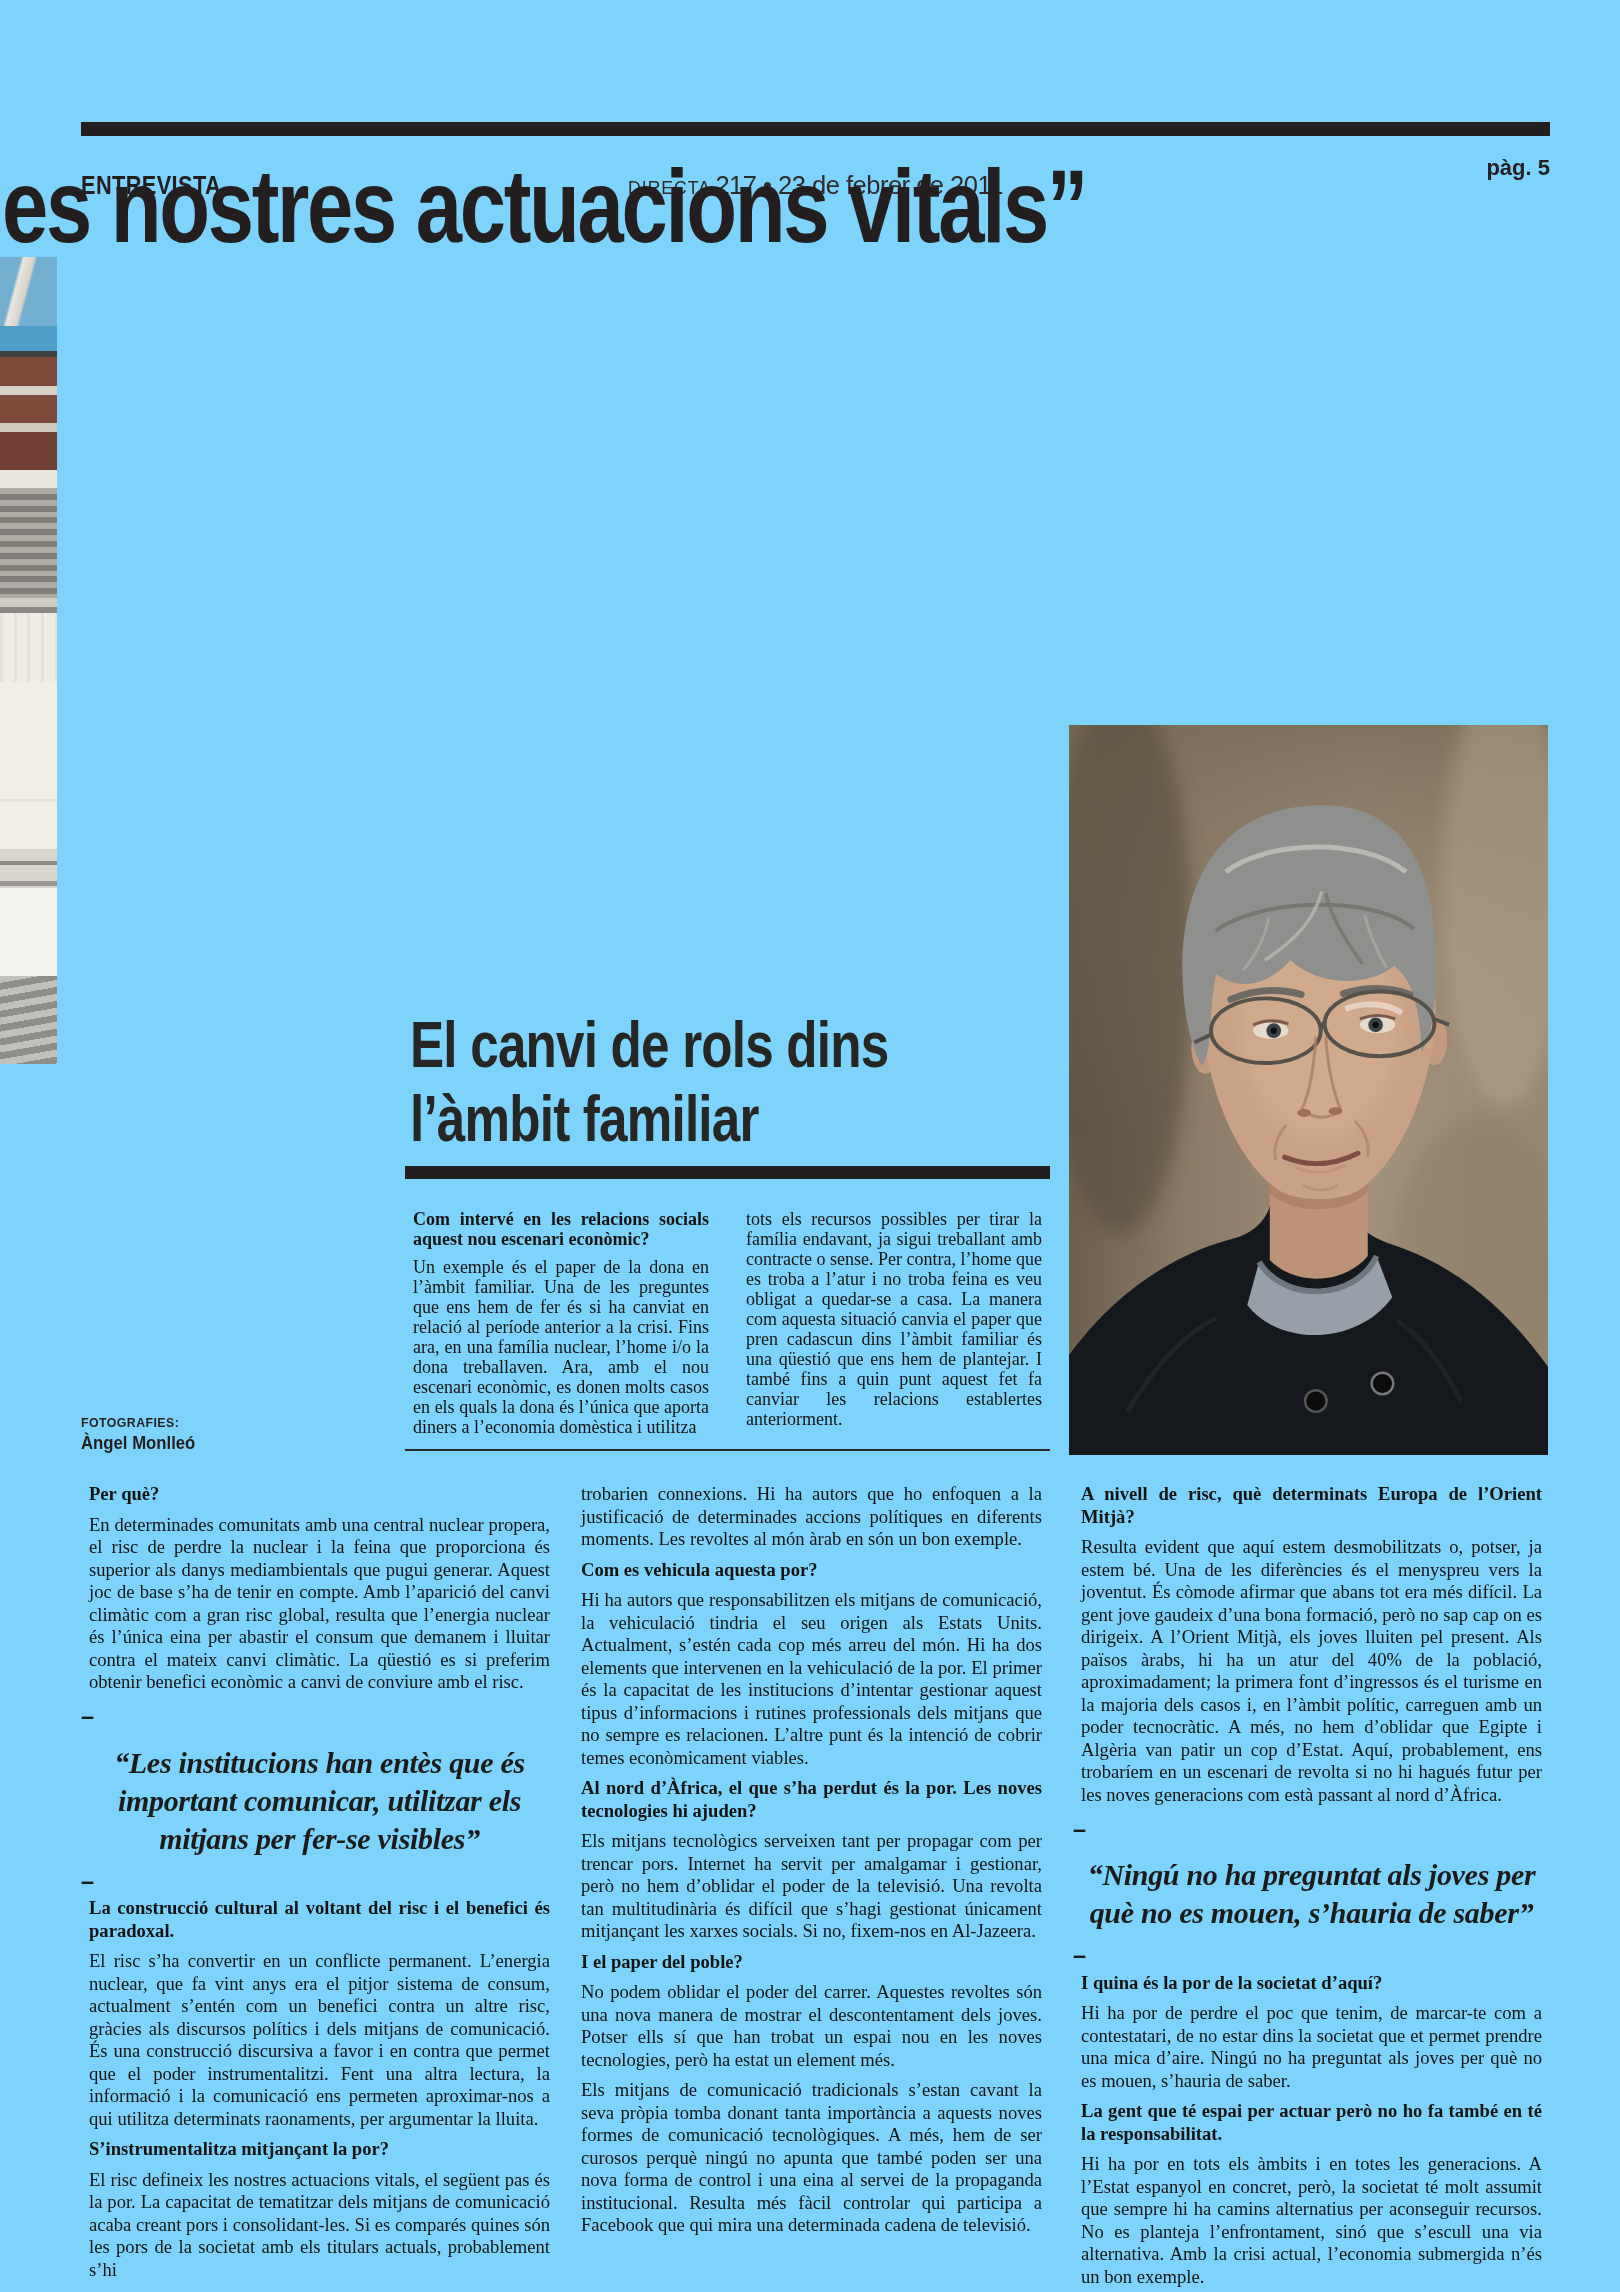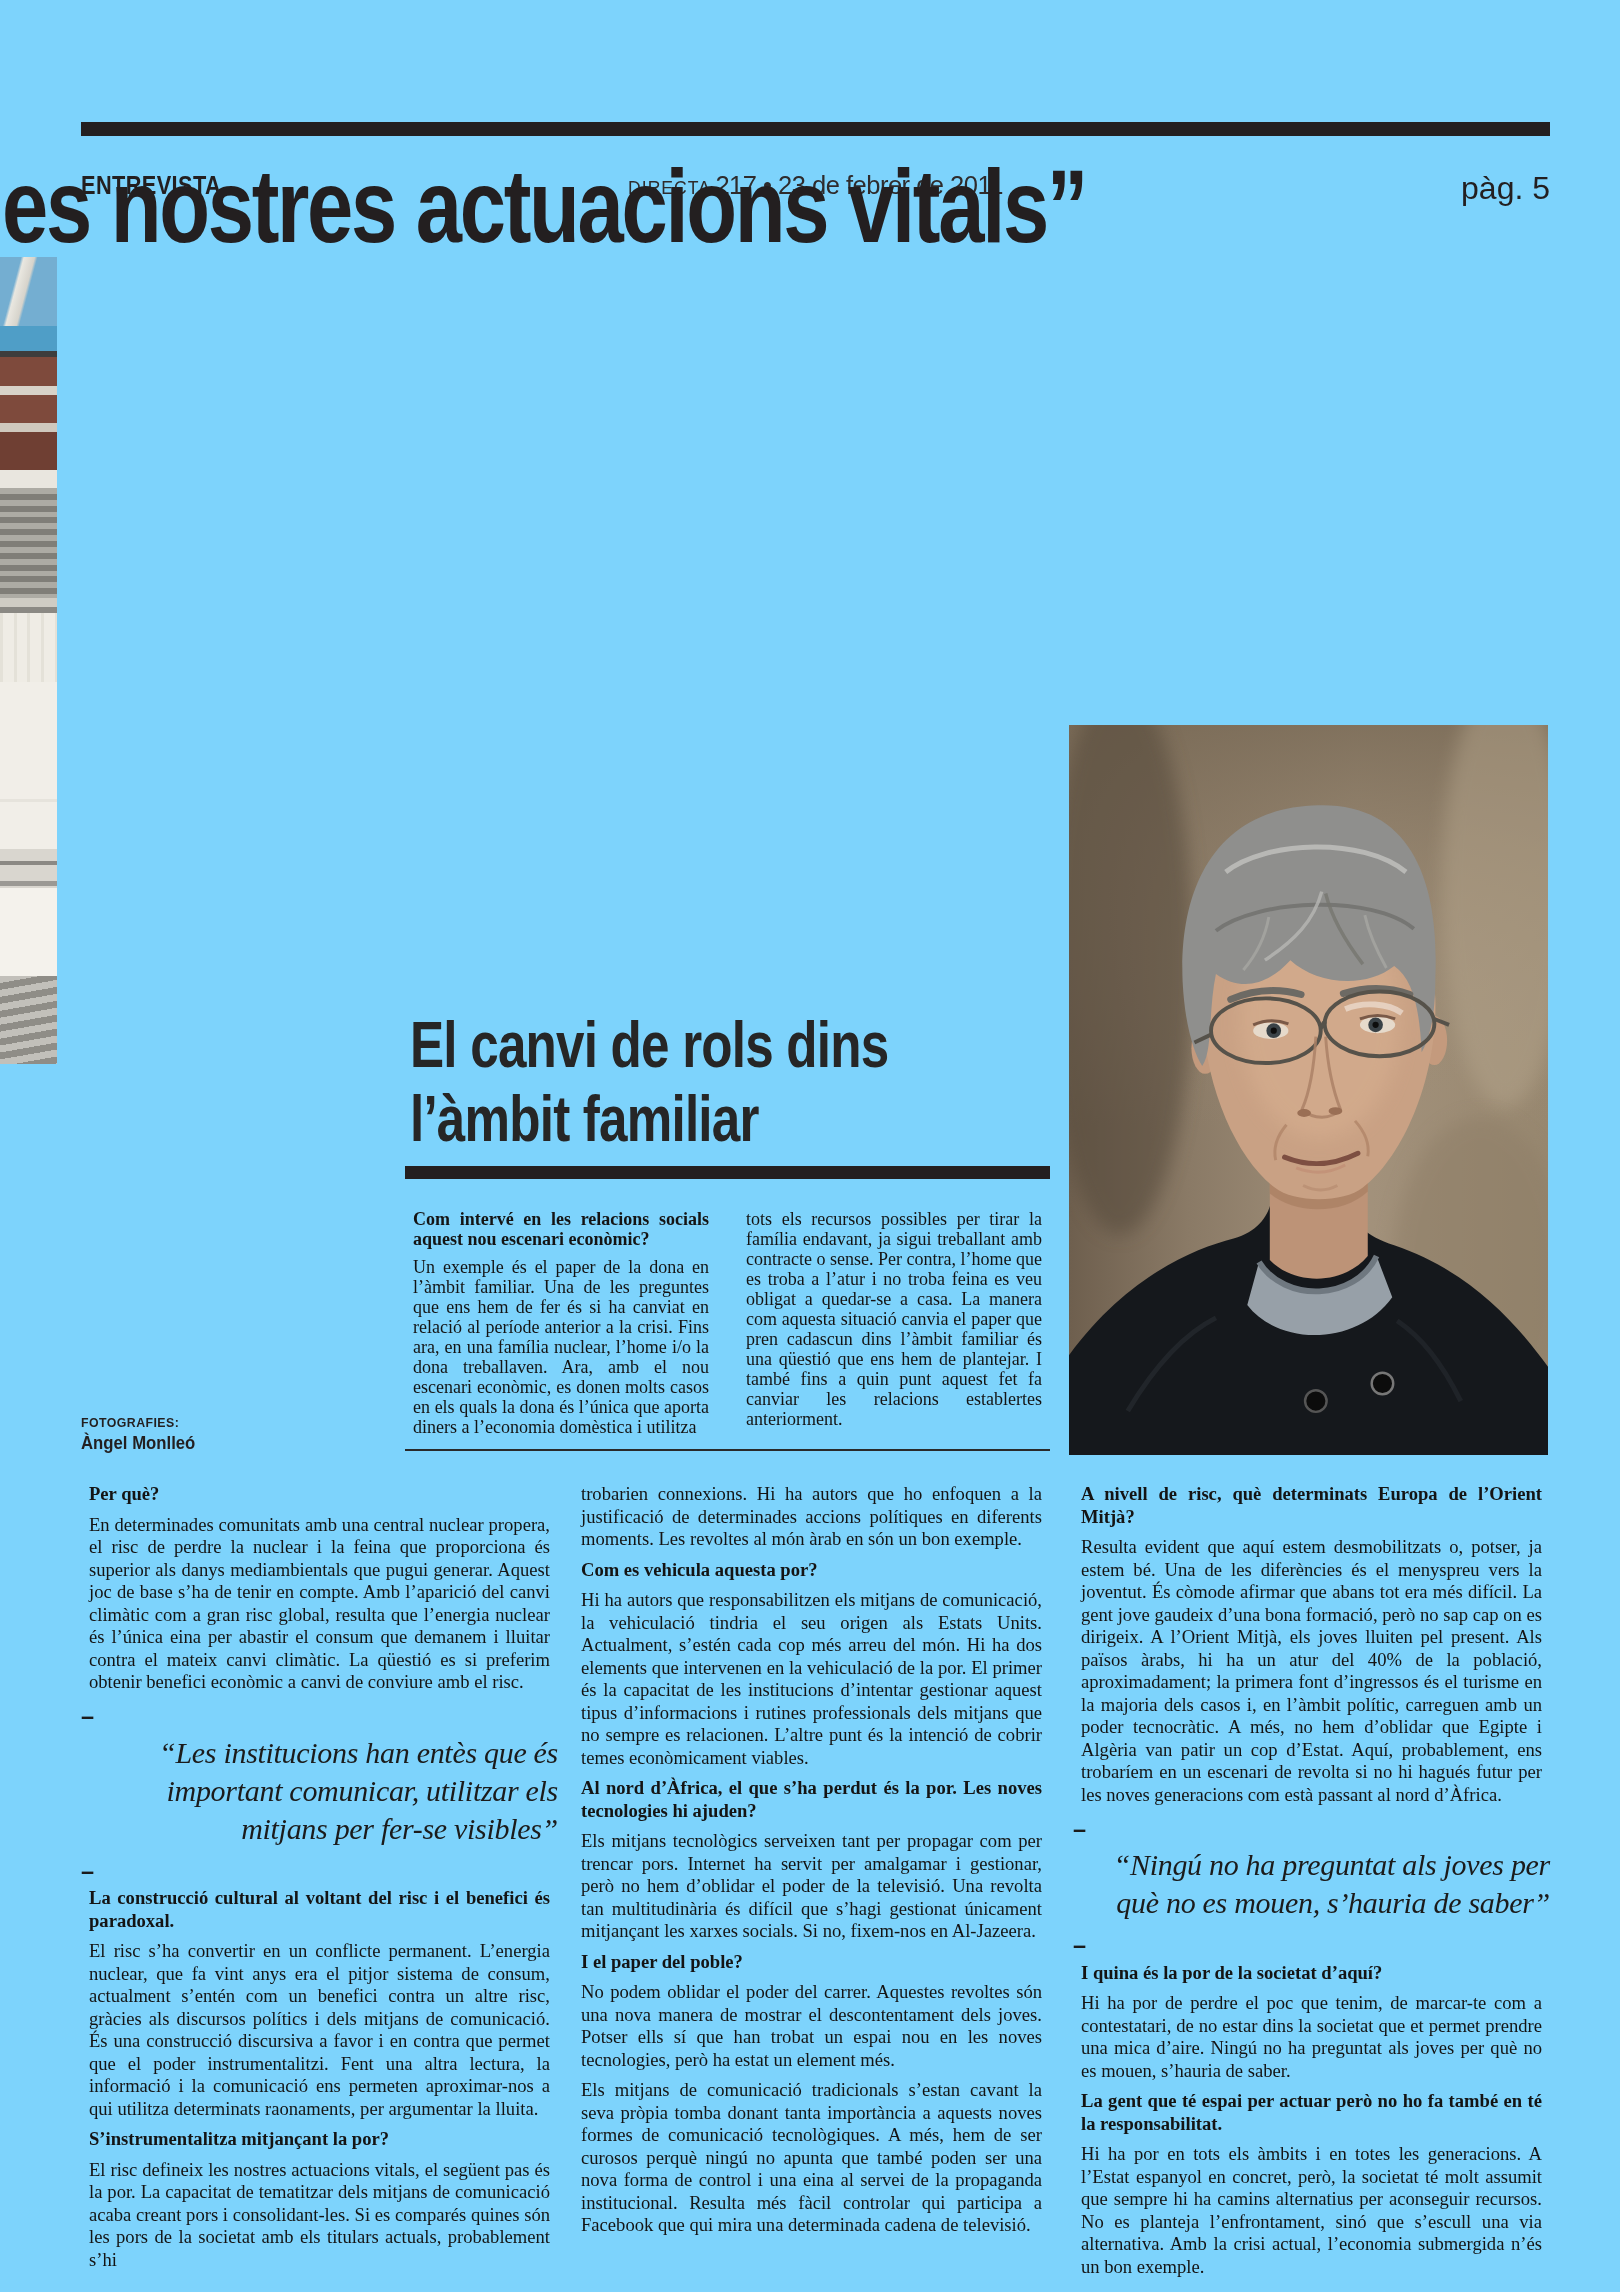--- a/index.html
+++ b/index.html
@@ -10,22 +10,22 @@
   }
   .abs{position:absolute;}
   
   #top-bar{left:81px;top:122px;width:1469px;height:13.7px;background:#231f20;}
   .hdr-sans{font-family:"Liberation Sans","DejaVu Sans",sans-serif;color:#231f20;}
   #section-label{left:81px;top:170px;font-size:26.5px;font-weight:700;
     transform:scaleX(.82);transform-origin:0 0;letter-spacing:0.5px;}
   #issue-info{left:81px;top:171px;width:1469px;text-align:center;color:#2e2b2c;}
   #issue-info .lbl{font-size:17.6px;letter-spacing:1px;}
   #issue-info .dat{font-size:25.5px;letter-spacing:-0.5px;}
-  #page-number{left:81px;top:170px;width:1469px;text-align:right;
-    font-size:32px;font-weight:400;}
+  #page-number{left:81px;top:155px;width:1469px;text-align:right;
+    font-size:22px;font-weight:700;}
   
   #headline{left:2px;top:149px;width:2156px;font-family:"Liberation Sans","DejaVu Sans",sans-serif;
     font-size:104px;font-weight:700;letter-spacing:-2.9px;line-height:1.1;color:#231f20;
     transform:scaleX(.80);transform-origin:0 0;white-space:nowrap;}
   
   #left-strip{left:0;top:257px;width:57px;height:807px;overflow:hidden;}
   #left-strip .band{width:100%;}
   .b-sky1{height:69px;background:linear-gradient(105deg,#74aed1 28%,#e9e7e0 32%,#d6d3cb 46%,#74aed1 50%);}
   .b-sky2{height:31px;background:linear-gradient(#4f9ec7 0 80%,#3d3d3d 80% 100%);}
   .b-brick{height:113px;background:
@@ -49,22 +49,22 @@
   .topqa{font-size:18px;line-height:20px;}
   #qa-col-a{left:405px;top:1201px;width:312px;}
   #qa-col-b{left:738px;top:1201px;width:312px;}
   #col-1{left:81px;top:1475px;width:477px;}
   #col-2{left:573px;top:1475px;width:477px;}
   #col-3{left:1073px;top:1475px;width:477px;}
   .q{font-weight:700;}
   .para{margin:8px;}
   .dash{font-family:"Liberation Sans","DejaVu Sans",sans-serif;font-weight:700;
     font-size:23.5px;line-height:15.7px;margin:15.7px 0 5.9px;text-align:left;color:#1b1b1b;}
-  .quote{font-style:italic;font-size:30px;line-height:38px;text-align:right;
-    letter-spacing:-0.3px;margin:9px 0 0;color:#1b1b1b;}
+  .quote{font-style:italic;font-size:30px;line-height:38px;text-align:center;
+    letter-spacing:-0.3px;margin:19px 0 0;color:#1b1b1b;font-weight:bold;}
   
   #photo-credit{left:81px;top:1414px;font-family:"Liberation Sans","DejaVu Sans",sans-serif;
     color:#231f20;transform:scaleX(.9);transform-origin:0 0;}
   #photo-credit .lab{font-size:13.7px;font-weight:700;letter-spacing:0.5px;line-height:17.6px;}
   #photo-credit .nam{font-size:18.6px;font-weight:700;line-height:22.5px;}
   
   #portrait{left:1069px;top:725px;width:479px;height:730px;overflow:hidden;}
   #portrait svg{display:block;width:100%;height:100%;}
 </style>
 </head>

